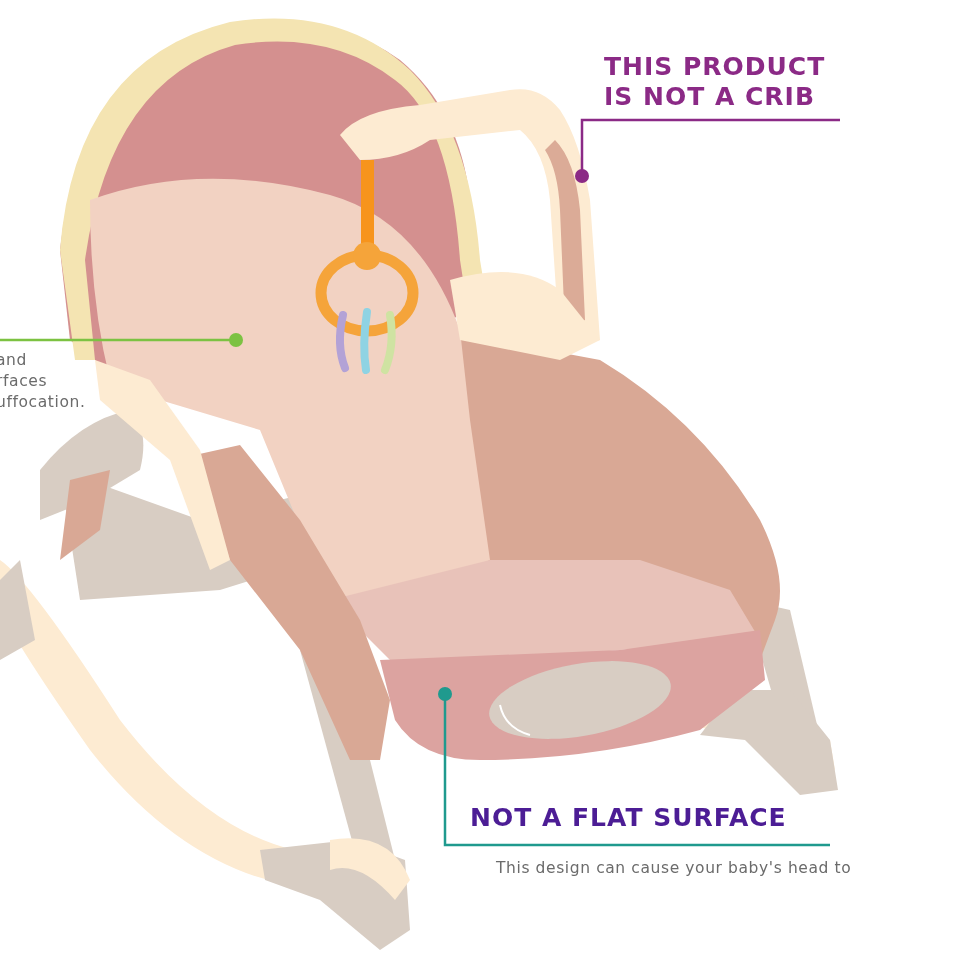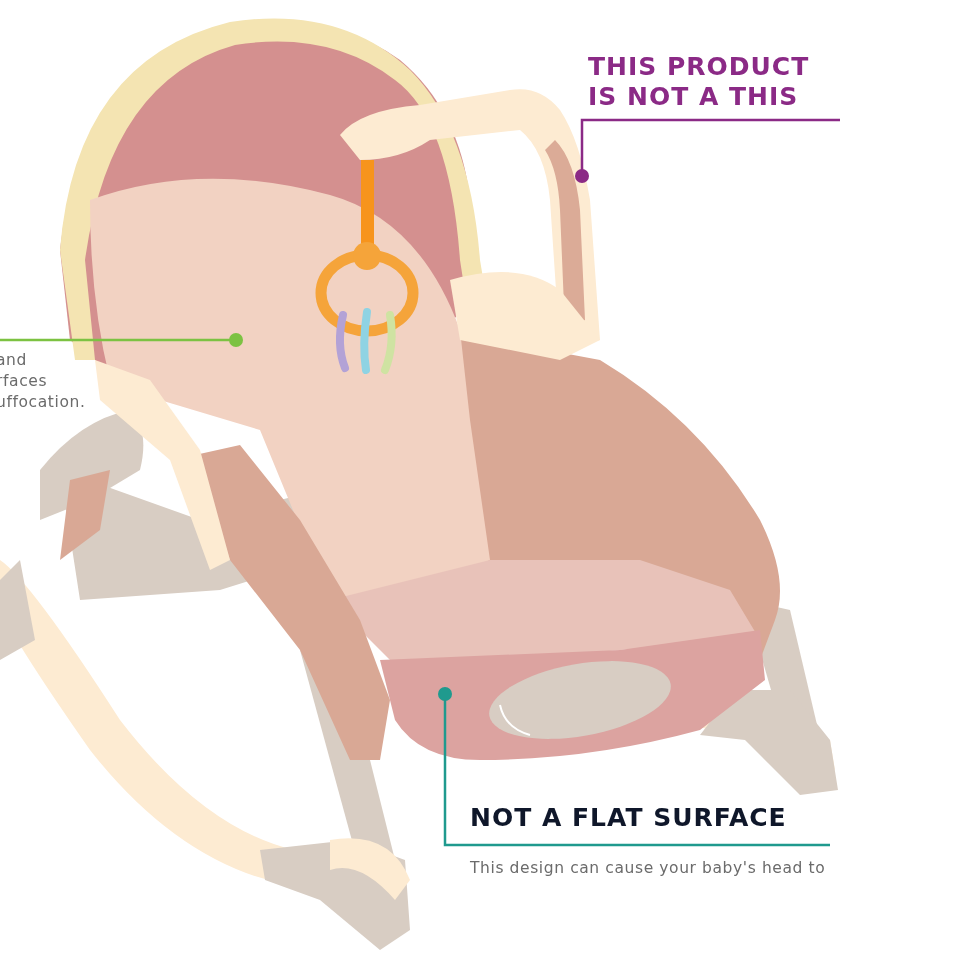--- a/index.html
+++ b/index.html
@@ -1,23 +1,23 @@
 <!DOCTYPE html>
 <html><head>
 <meta charset="utf-8">
 <style>
   html, body { margin:0; padding:0; background:#ffffff; }
   body { width:979px; height:979px; position:relative; overflow:hidden;
          font-family:"DejaVu Sans", "Liberation Sans", sans-serif; }
   #illus { position:absolute; left:0; top:0; width:979px; height:979px; }
   .heading { position:absolute; font-family:"DejaVu Sans", sans-serif; font-weight:bold; letter-spacing:1px; line-height:1.18; margin:0; }
   .body-text { position:absolute; color:#6b6b6b; font-size:15.5px; line-height:21px; letter-spacing:0.6px; margin:0; }
-  #crib-heading { left:588px; top:52px; font-size:25px; }
+  #crib-heading { left:604px; top:52px; font-size:25px; }
   #flat-heading { left:470px; top:803px; font-size:25px; }
-  #flat-text { left:470px; top:858px; width:420px; }
+  #flat-text { left:496px; top:858px; width:420px; }
   #soft-text { left:-4px; top:350px; width:160px; text-align:left; }
 </style>
 </head>
 <body>
 
 <svg id="illus" viewBox="0 0 979 979" xmlns="http://www.w3.org/2000/svg">
 
   <g>
     <path d="M60 470 L200 520 L360 480 L380 540 L220 590 L80 600 Z" fill="#d8cdc3"></path>
     <path d="M300 650 L345 660 L395 860 L360 870 Z" fill="#d8cdc3"></path>
@@ -70,25 +70,25 @@
   <line x1="0" y1="340" x2="236" y2="340" stroke="#7cc242" stroke-width="2.5"></line>
   <circle cx="236" cy="340" r="7" fill="#7cc242"></circle>
   <polyline points="582,176 582,120 840,120" stroke="#8b2a86" stroke-width="2.5" fill="none"></polyline>
   <circle cx="582" cy="176" r="7" fill="#8b2a86"></circle>
   <polyline points="445,694 445,845 830,845" stroke="#1f9a8e" stroke-width="2.5" fill="none"></polyline>
   <circle cx="445" cy="694" r="7" fill="#1f9a8e"></circle>
 </svg>
 
 <div class="heading" id="crib-heading" style="color:#8b2a86;">
   <div>THIS PRODUCT</div>
-  <div>IS NOT A THIS</div>
+  <div>IS NOT A CRIB</div>
 </div>
 
 <div class="body-text" id="soft-text">
   <div style="padding-left:0px;">and</div>
   <div>rfaces</div>
   <div>uffocation.</div>
 </div>
 
-<div class="heading" id="flat-heading" style="color:#0f172a;">NOT A FLAT SURFACE</div>
+<div class="heading" id="flat-heading" style="color:#4c1d95;">NOT A FLAT SURFACE</div>
 <div class="body-text" id="flat-text">
   <div>This design can cause your baby's head to</div>
 </div>
 
 </body></html>

